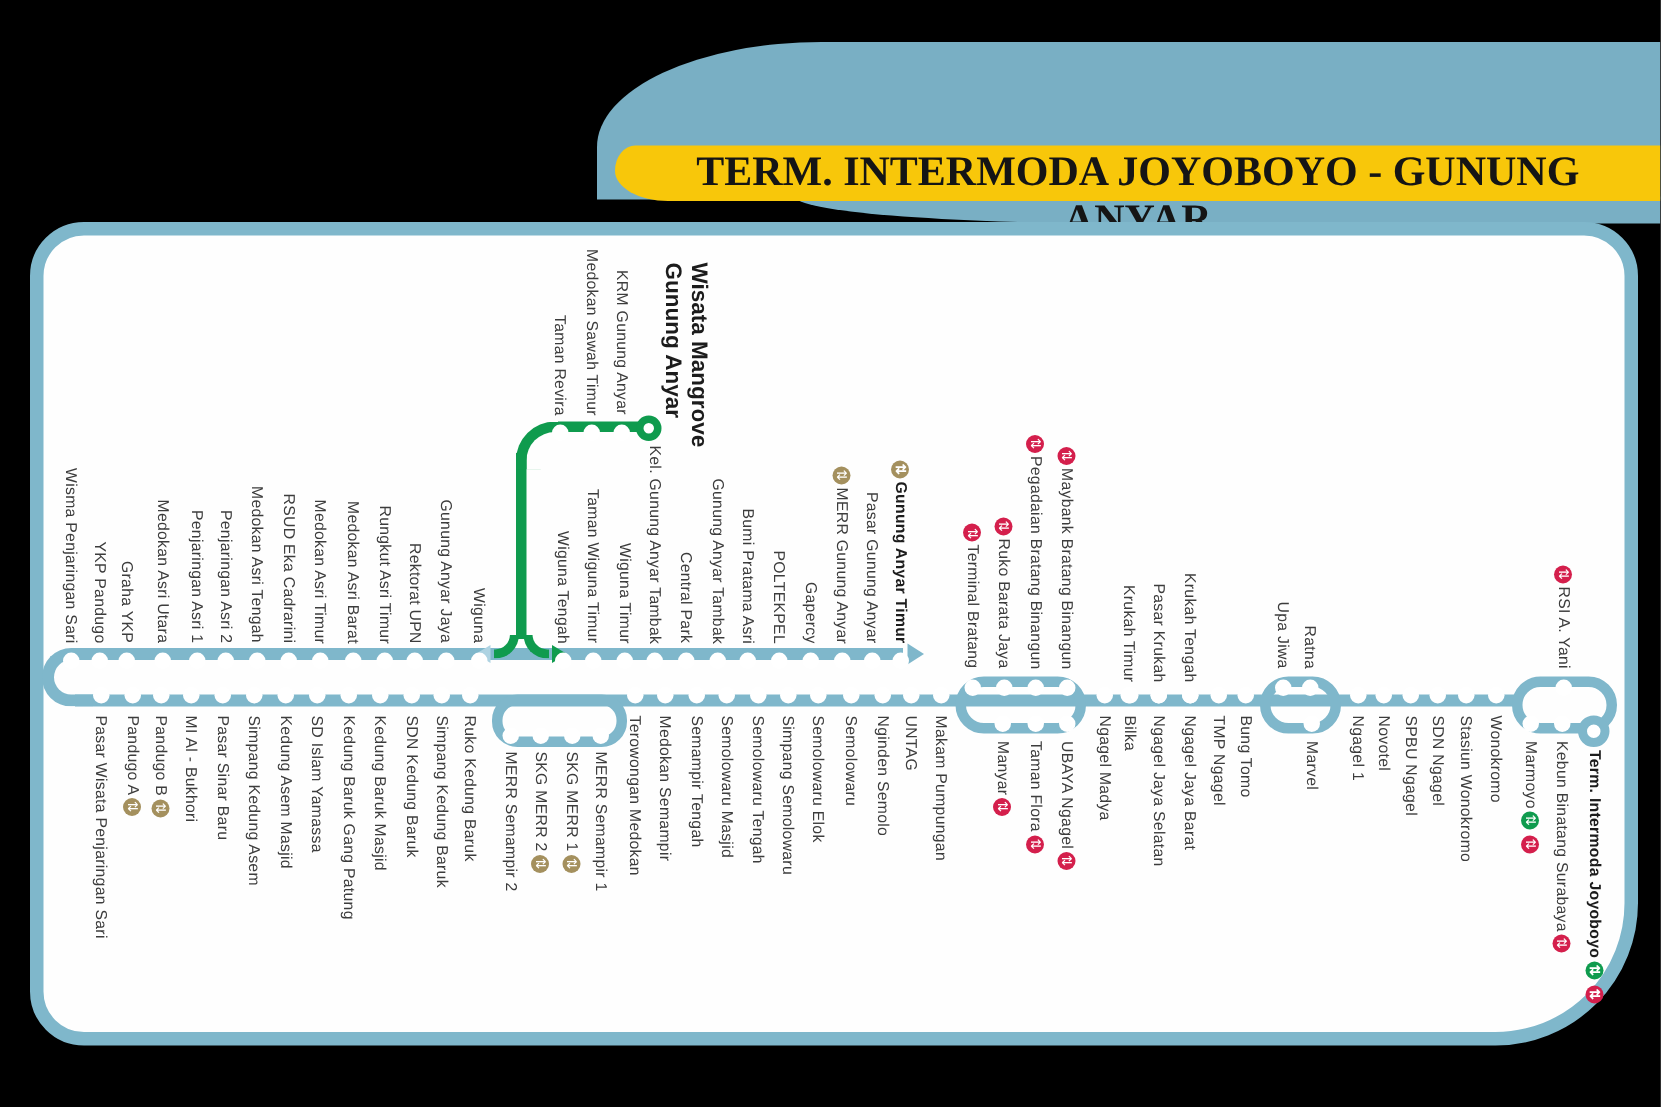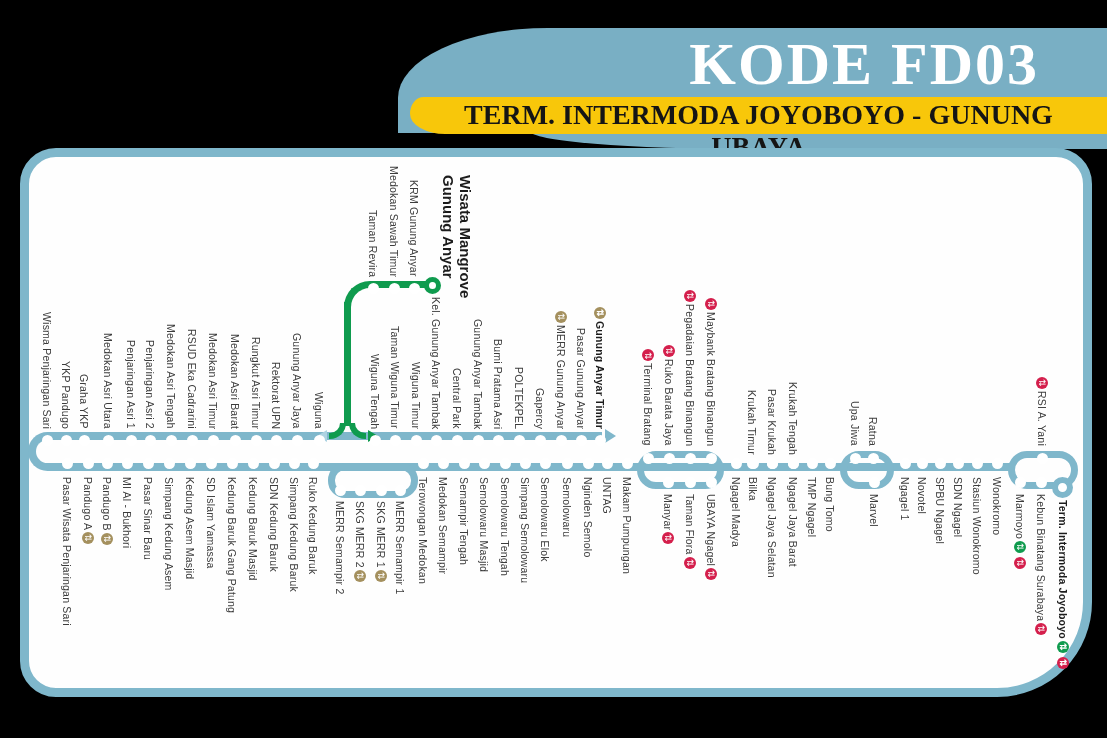--- a/index.html
+++ b/index.html
@@ -68,22 +68,21 @@
     white-space:pre-line;font-weight:700;font-size:15px;line-height:17px;color:#1c1c1c;z-index:5;}
 </style>
 </head>
 <body>
 
 <div id="stage">
 
   <div id="header-shape"></div>
   <div id="header-sliver"></div>
   <div id="band"></div>
-  <div id="route-code">KODE FD03</div>
-  <div id="route-name">TERM. INTERMODA JOYOBOYO - GUNUNG UBAYA</div>
+  <div id="route-name">TERM. INTERMODA JOYOBOYO - GUNUNG ANYAR</div>
 
   <div id="card"></div>
 
   <div id="cap"></div>
   <div class="bar" id="bar-top" style="left:50px;top:432px;width:552px;height:8px;"></div>
   <div class="bar" id="bar-bottom" style="left:50px;top:463px;width:962px;height:8px;"></div>
   <div id="arrow-top-end"></div>
 
   <div class="loop" id="merr-loop"></div>
   <div class="loop" id="bratang-loop"></div>

